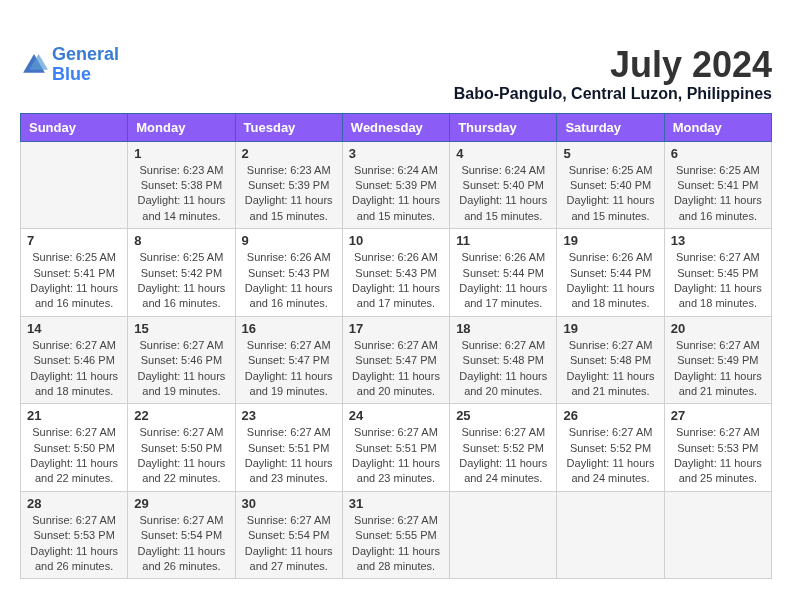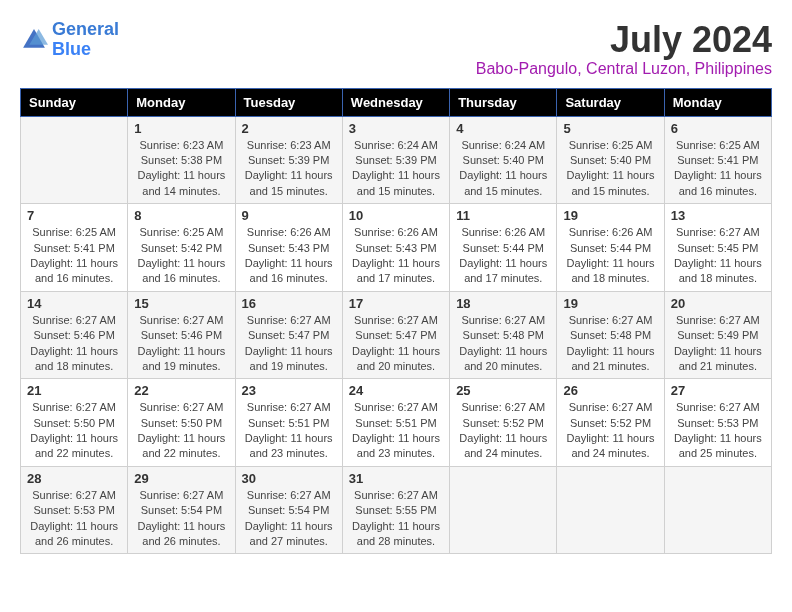--- a/index.html
+++ b/index.html
@@ -8,20 +8,21 @@
       background: #fff;
       width: 792px;
       min-height: 612px;
       padding: 20px;
     }
     .header {
       display: flex;
       align-items: flex-start;
       justify-content: space-between;
       margin-bottom: 10px;
+      margin-top: 25px;
     }
     .logo {
       display: flex;
       align-items: center;
       gap: 4px;
     }
     .logo-text {
       font-size: 18px;
       font-weight: bold;
       color: #333;
@@ -38,30 +39,30 @@
       text-align: right;
     }
     .title-section h1 {
       font-size: 36px;
       font-weight: bold;
       color: #333;
       line-height: 1.1;
     }
     .title-section h2 {
       font-size: 16px;
-      font-weight: normal;
-      color: #a21caf;
+      font-weight: bold;
+      color: #0f172a;
     }
     table {
       width: 100%;
       border-collapse: collapse;
       font-size: 11px;
     }
     thead tr th {
-      background-color: #000000;
+      background-color: #8b5cf6;
       color: #fff;
       padding: 6px 8px;
       text-align: left;
       font-size: 13px;
       font-weight: bold;
       border: 1px solid #3a63b0;
     }
     tbody tr td {
       border: 1px solid #d0d0d0;
       padding: 4px 6px;

